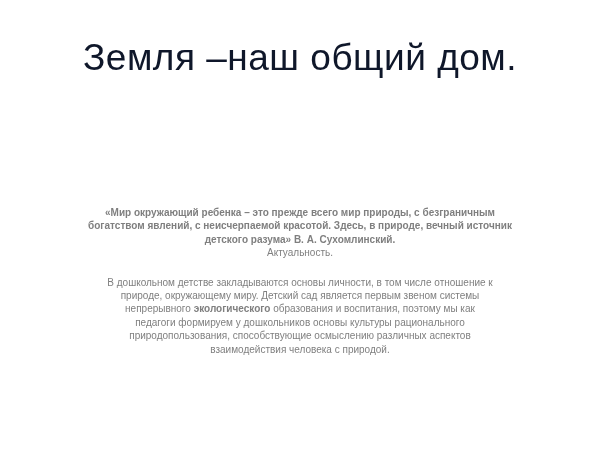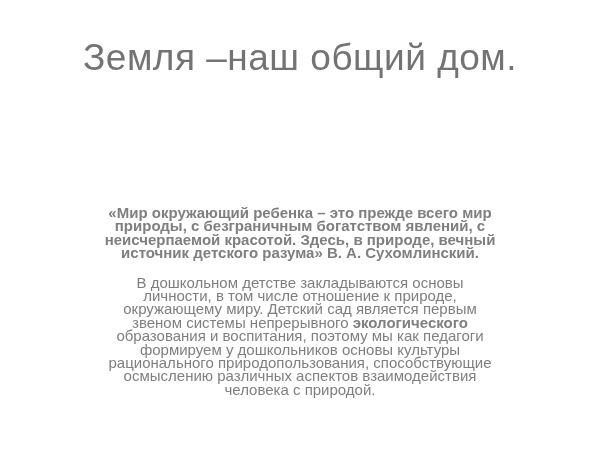--- a/index.html
+++ b/index.html
@@ -17,32 +17,32 @@
   }
   .slide-title {
     position: absolute;
     top: 36px;
     left: 0;
     width: 100%;
     text-align: center;
     font-size: 37px;
     line-height: 1.2;
     font-weight: 400;
-    color: #737373;
+    color: #0f172a;
     letter-spacing: 0.5px;
     margin: 0;
   }
   .content-block {
     position: absolute;
     top: 206px;
     left: 50%;
     transform: translateX(-50%);
     width: 424px;
     text-align: center;
-    font-size: 15px;
+    font-size: 10px;
     line-height: 13.4px;
     color: #7f7f7f;
   }
   .quote {
     margin: 0;
     font-weight: 700;
   }
   .subtitle {
     margin: 0;
     font-weight: 400;
@@ -59,18 +59,19 @@
 <body>
 
 <div class="slide">
 
   <h1 class="slide-title">Земля –наш общий дом.</h1>
 
   <div class="content-block">
 
     <p class="quote">«Мир окружающий ребенка – это прежде всего мир природы, с безграничным богатством явлений, с неисчерпаемой красотой. Здесь, в природе, вечный источник детского разума» В. А. Сухомлинский.</p>
 
+    <p class="subtitle">Актуальность.</p>
 
     <p class="paragraph"><span>В дошкольном детстве закладываются основы личности, в том числе отношение к природе, окружающему миру. Детский сад является первым звеном системы непрерывного </span><span class="bold-word">экологического</span><span> образования и воспитания, поэтому мы как педагоги формируем  у дошкольников основы культуры рационального природопользования, способствующие осмыслению различных аспектов взаимодействия человека с природой.</span></p>
 
   </div>
 
 </div>
 
 </body></html>

